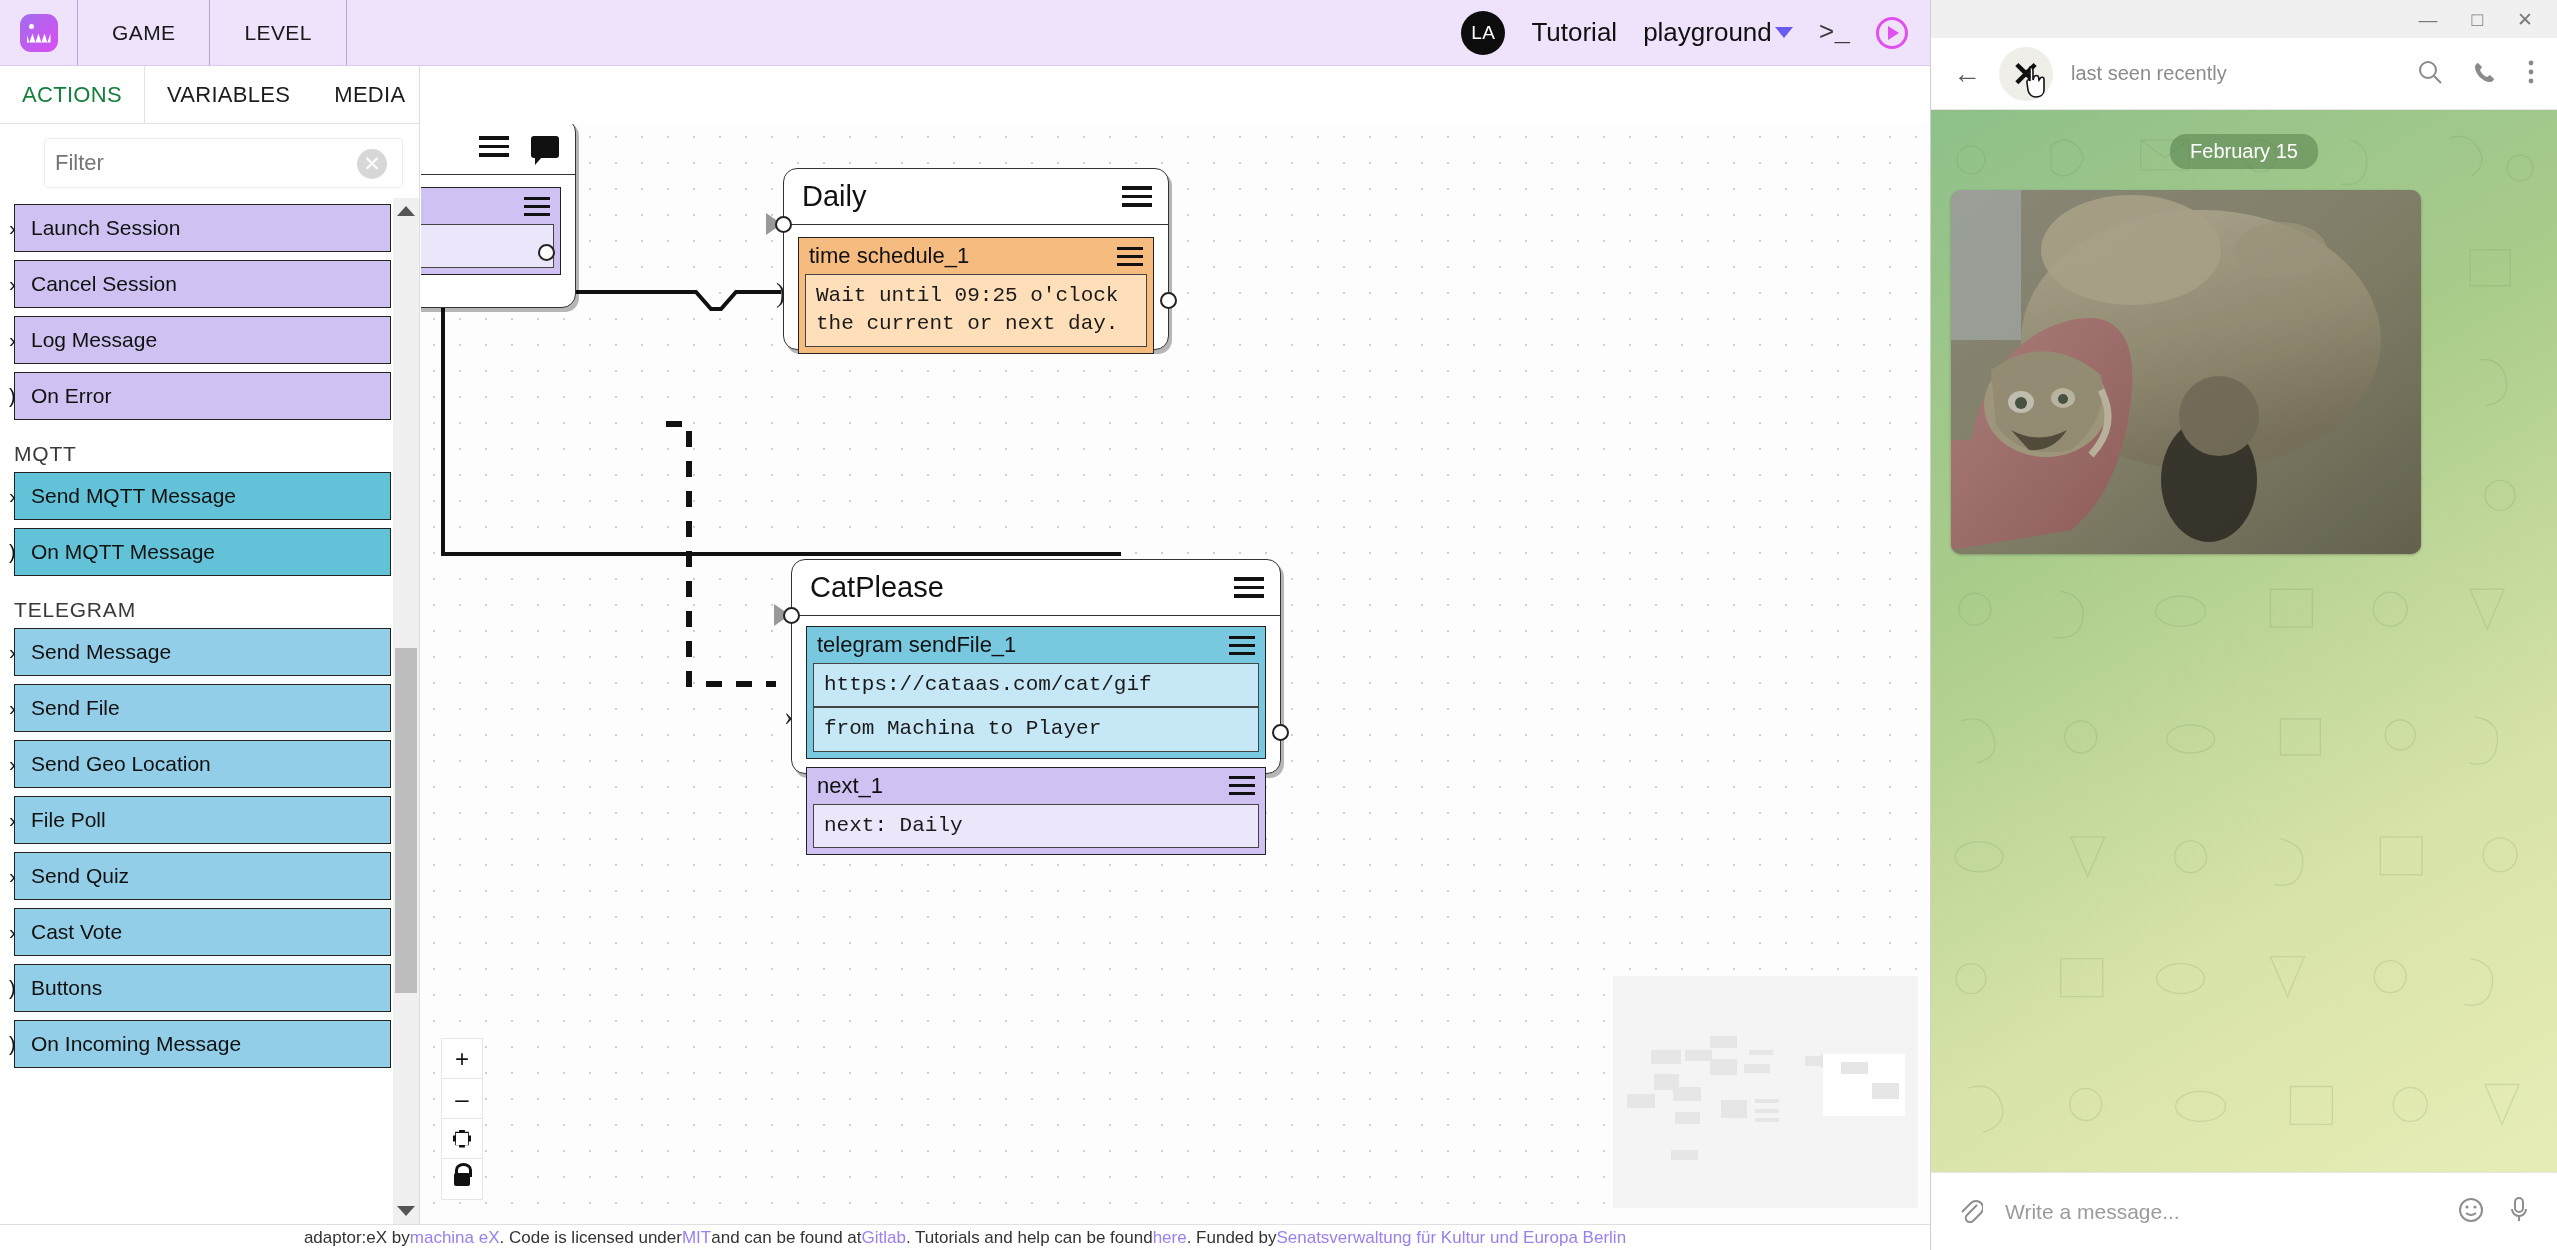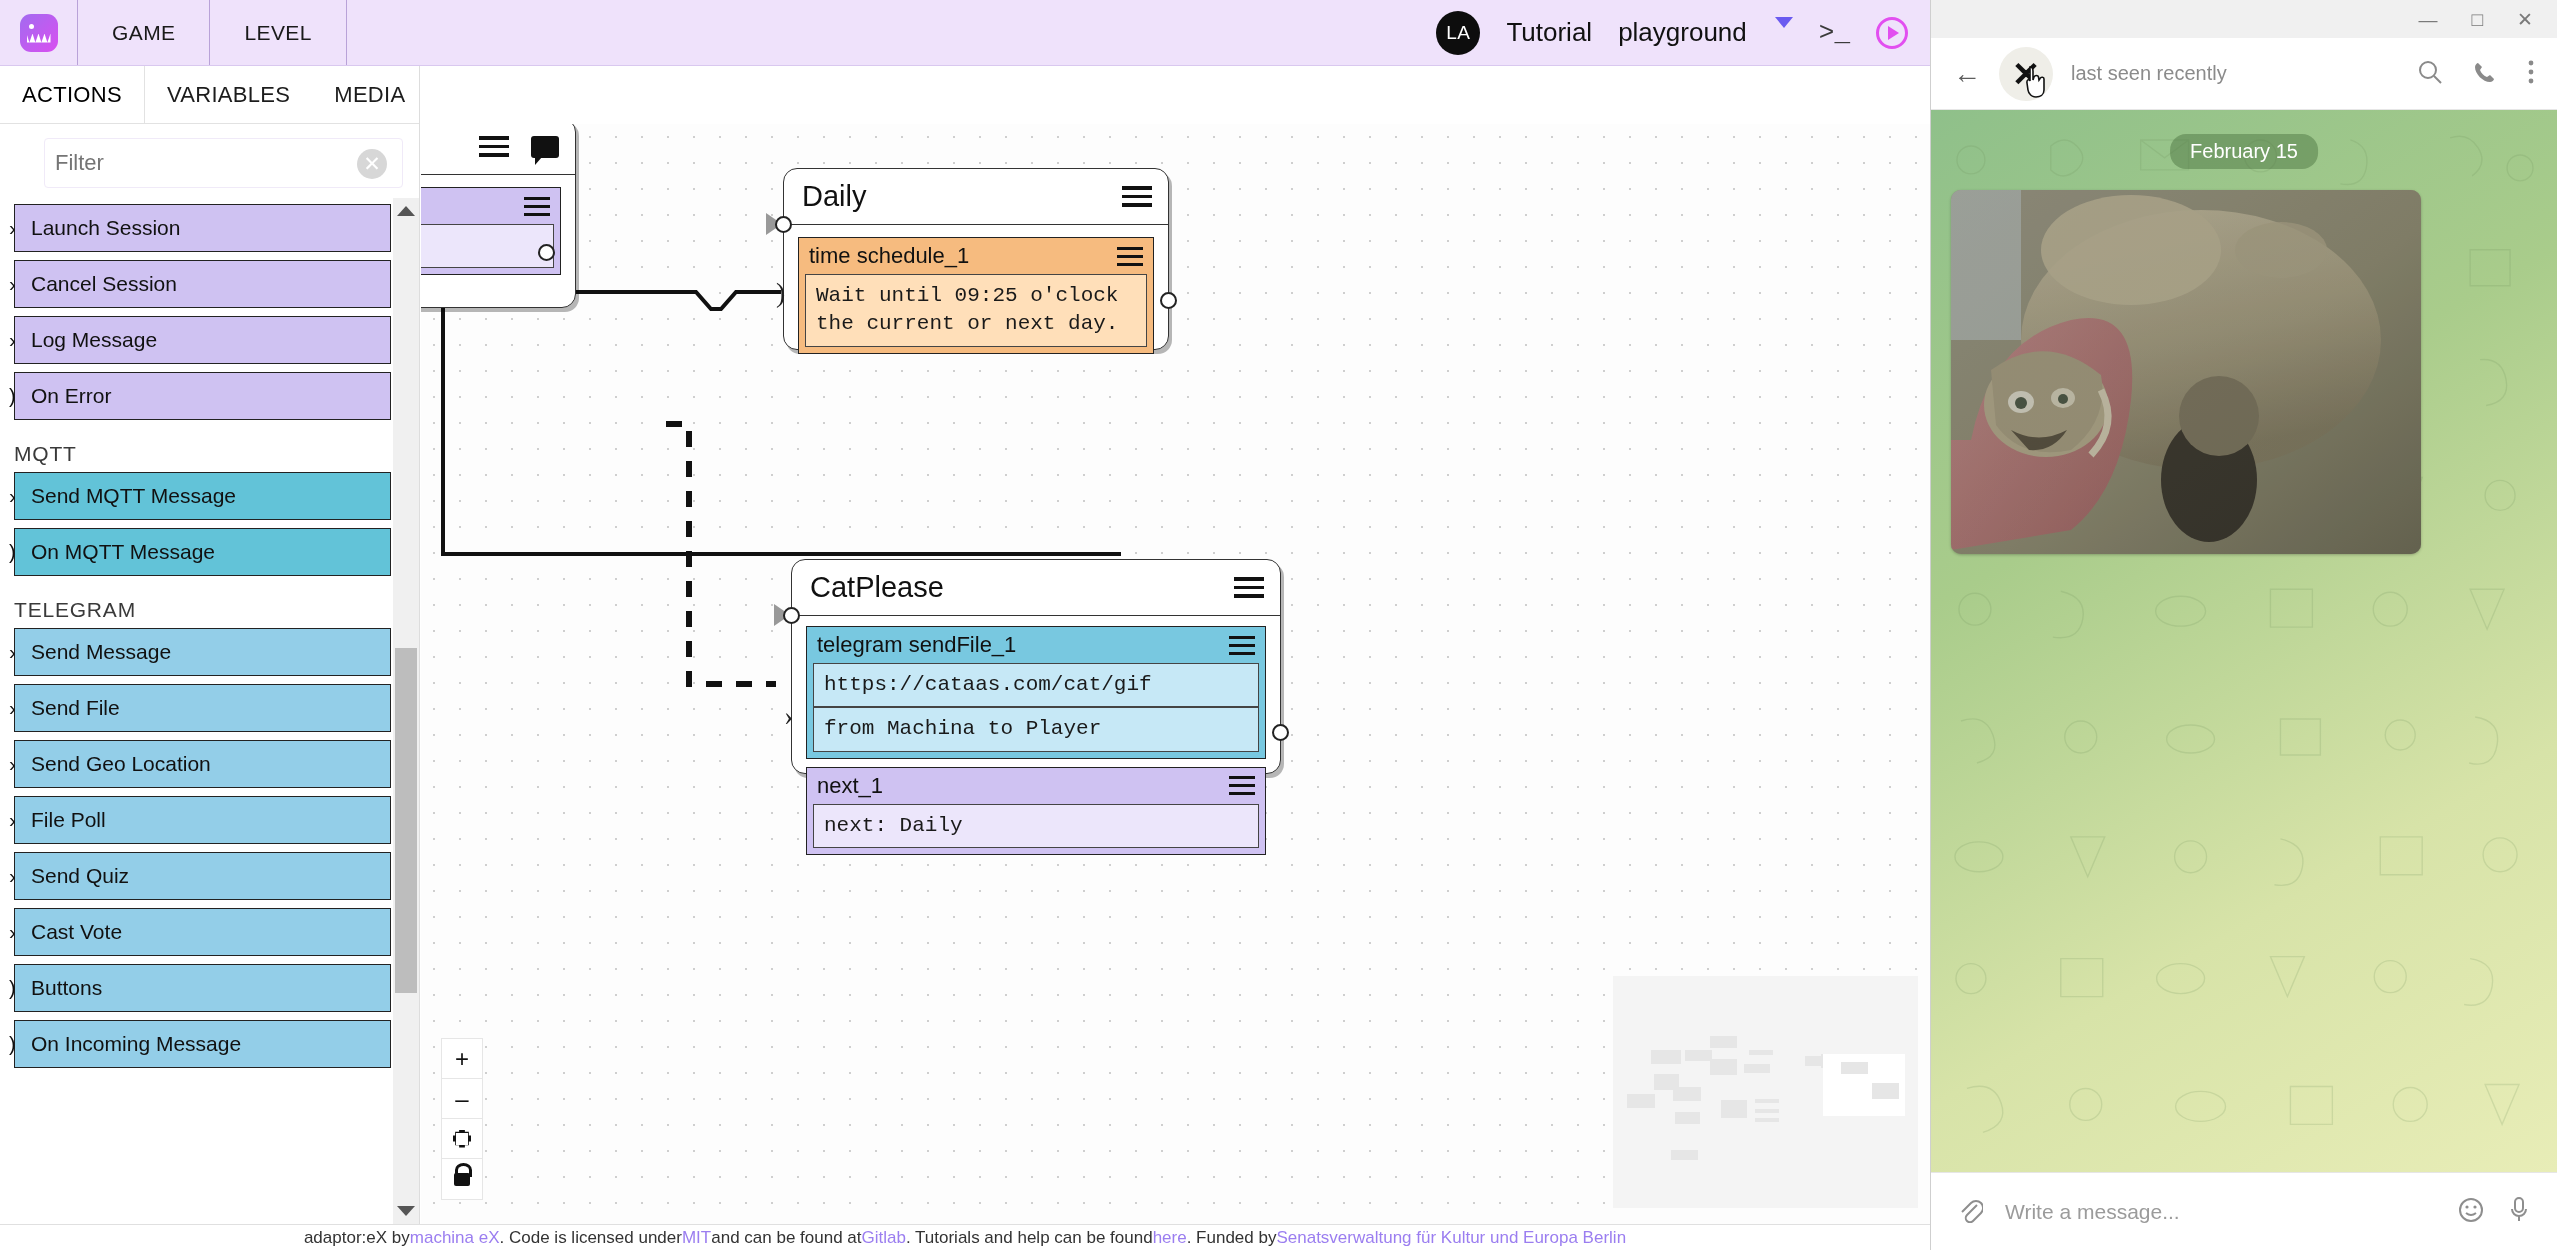--- a/index.html
+++ b/index.html
@@ -55,21 +55,21 @@
   .topbar-right {
     display: flex; align-items: center; gap: 26px; padding-right: 22px;
   }
   .avatar {
     width: 44px; height: 44px; border-radius: 50%;
     background: #0d0d0d; color: #fff;
     display: flex; align-items: center; justify-content: center;
     font-size: 19px; letter-spacing: .5px;
   }
   .topbar-link { font-size: 26px; color: #111; cursor: pointer; }
-  .proj-select { display: flex; gap: 28px; cursor: pointer; }
+  .proj-select { display: flex; align-items: center; gap: 3px; cursor: pointer; }
   .chev { width: 0; height: 0; border-left: 9px solid transparent;
           border-right: 9px solid transparent; border-top: 11px solid #6a5af0; }
   .term-icon { font-size: 26px; color: #3b3b3b; font-family: "Liberation Mono", monospace; cursor: pointer; }
   .play-btn {
     width: 32px; height: 32px; border-radius: 50%;
     border: 3px solid #e24ff0; display: flex; align-items: center; justify-content: center;
     cursor: pointer;
   }
   .play-tri { width: 0; height: 0; border-top: 7px solid transparent;
               border-bottom: 7px solid transparent; border-left: 11px solid #e24ff0; margin-left: 3px;}
@@ -82,21 +82,21 @@
   }
   .panel-tabs {
     display: flex; height: 58px; align-items: stretch;
     border-bottom: 1px solid #e2e2e2; background: #fff;
   }
   .panel-tab {
     display: flex; align-items: center; padding: 0 22px;
     font-size: 22px; color: #1c1c1c; cursor: pointer;
     letter-spacing: .3px;
   }
-  .panel-tab.active { color: #000000; border-right: 1px solid #e2e2e2; }
+  .panel-tab.active { color: #15803d; border-right: 1px solid #e2e2e2; }
   .filter-wrap { position: relative; padding: 14px 16px 10px 16px; margin-left: 28px; }
   .filter-input {
     width: 100%; height: 50px; border: 1px solid #f0eaf8; border-radius: 4px;
     background: #fff; font-size: 22px; color: #aaa;
     padding: 0 56px 0 10px; outline: none;
     font-family: "Liberation Sans", sans-serif;
   }
   .filter-clear {
     position: absolute; right: 32px; top: 50%; transform: translateY(-40%);
     width: 30px; height: 30px; border-radius: 50%; background: #d7d7d7;

